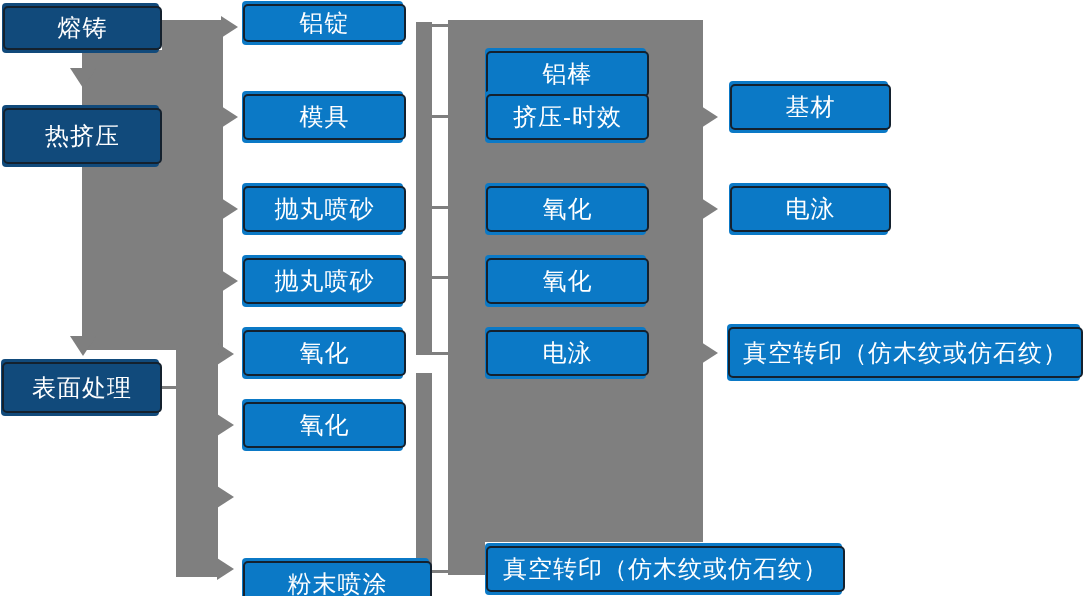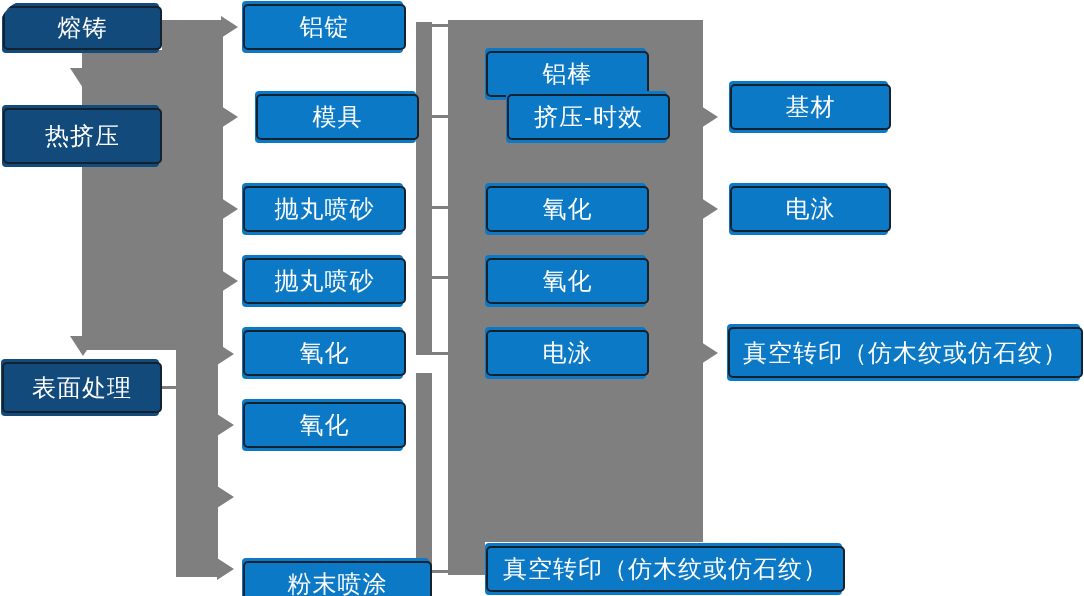--- a/index.html
+++ b/index.html
@@ -9,21 +9,20 @@
     --connector-gray:#7F7F7F;
     --text-color:#FFFFFF;
     --background:#FFFFFF;
   }
   *{margin:0;padding:0;box-sizing:border-box;}
   html,body{background:var(--background);}
   body{font-family:"Liberation Sans","DejaVu Sans",sans-serif;}
   .canvas{
     position:relative;width:1084px;height:596px;background:var(--background);
     overflow:hidden;
-    border-radius:28px;
   }
   
   .g{position:absolute;background:var(--connector-gray);z-index:1;}
   .arrow-right{
     position:absolute;width:0;height:0;z-index:1;
     border-top:11px solid transparent;border-bottom:11px solid transparent;
     border-left:17px solid var(--connector-gray);
   }
   .arrow-down{
     position:absolute;width:0;height:0;z-index:1;
@@ -87,24 +86,24 @@
   <div class="box dark" style="left:3px;top:6px;width:159px;height:44px;">
     <span>熔铸</span>
   </div>
   <div class="box dark" style="left:3px;top:108px;width:159px;height:56px;">
     <span>热挤压</span>
   </div>
   <div class="box dark" style="left:2px;top:362px;width:160px;height:51px;text-align:right;">
     <span>表面处理</span>
   </div>
 
-  <div class="box" style="left:243px;top:4px;width:163px;height:46px;">
+  <div class="box" style="left:243px;top:4px;width:163px;height:38px;">
     <span>铝锭</span>
   </div>
-  <div class="box" style="left:243px;top:94px;width:163px;height:46px;margin-left:13px;">
+  <div class="box" style="left:243px;top:94px;width:163px;height:46px;">
     <span>模具</span>
   </div>
   <div class="box" style="left:243px;top:186px;width:163px;height:46px;">
     <span>抛丸喷砂</span>
   </div>
   <div class="box" style="left:243px;top:258px;width:163px;height:46px;">
     <span>抛丸喷砂</span>
   </div>
   <div class="box" style="left:243px;top:330px;width:163px;height:46px;">
     <span>氧化</span>
@@ -112,21 +111,21 @@
   <div class="box" style="left:243px;top:402px;width:163px;height:46px;">
     <span>氧化</span>
   </div>
   <div class="box" style="left:243px;top:561px;width:189px;height:46px;">
     <span>粉末喷涂</span>
   </div>
 
   <div class="box" style="left:486px;top:4px;width:163px;height:46px;margin-top:47px;">
     <span>铝棒</span>
   </div>
-  <div class="box" style="left:486px;top:94px;width:163px;height:46px;margin-left:21px;">
+  <div class="box" style="left:486px;top:94px;width:163px;height:46px;">
     <span>挤压-时效</span>
   </div>
   <div class="box" style="left:486px;top:186px;width:163px;height:46px;">
     <span>氧化</span>
   </div>
   <div class="box" style="left:486px;top:258px;width:163px;height:46px;">
     <span>氧化</span>
   </div>
   <div class="box" style="left:486px;top:330px;width:163px;height:46px;">
     <span>电泳</span>

